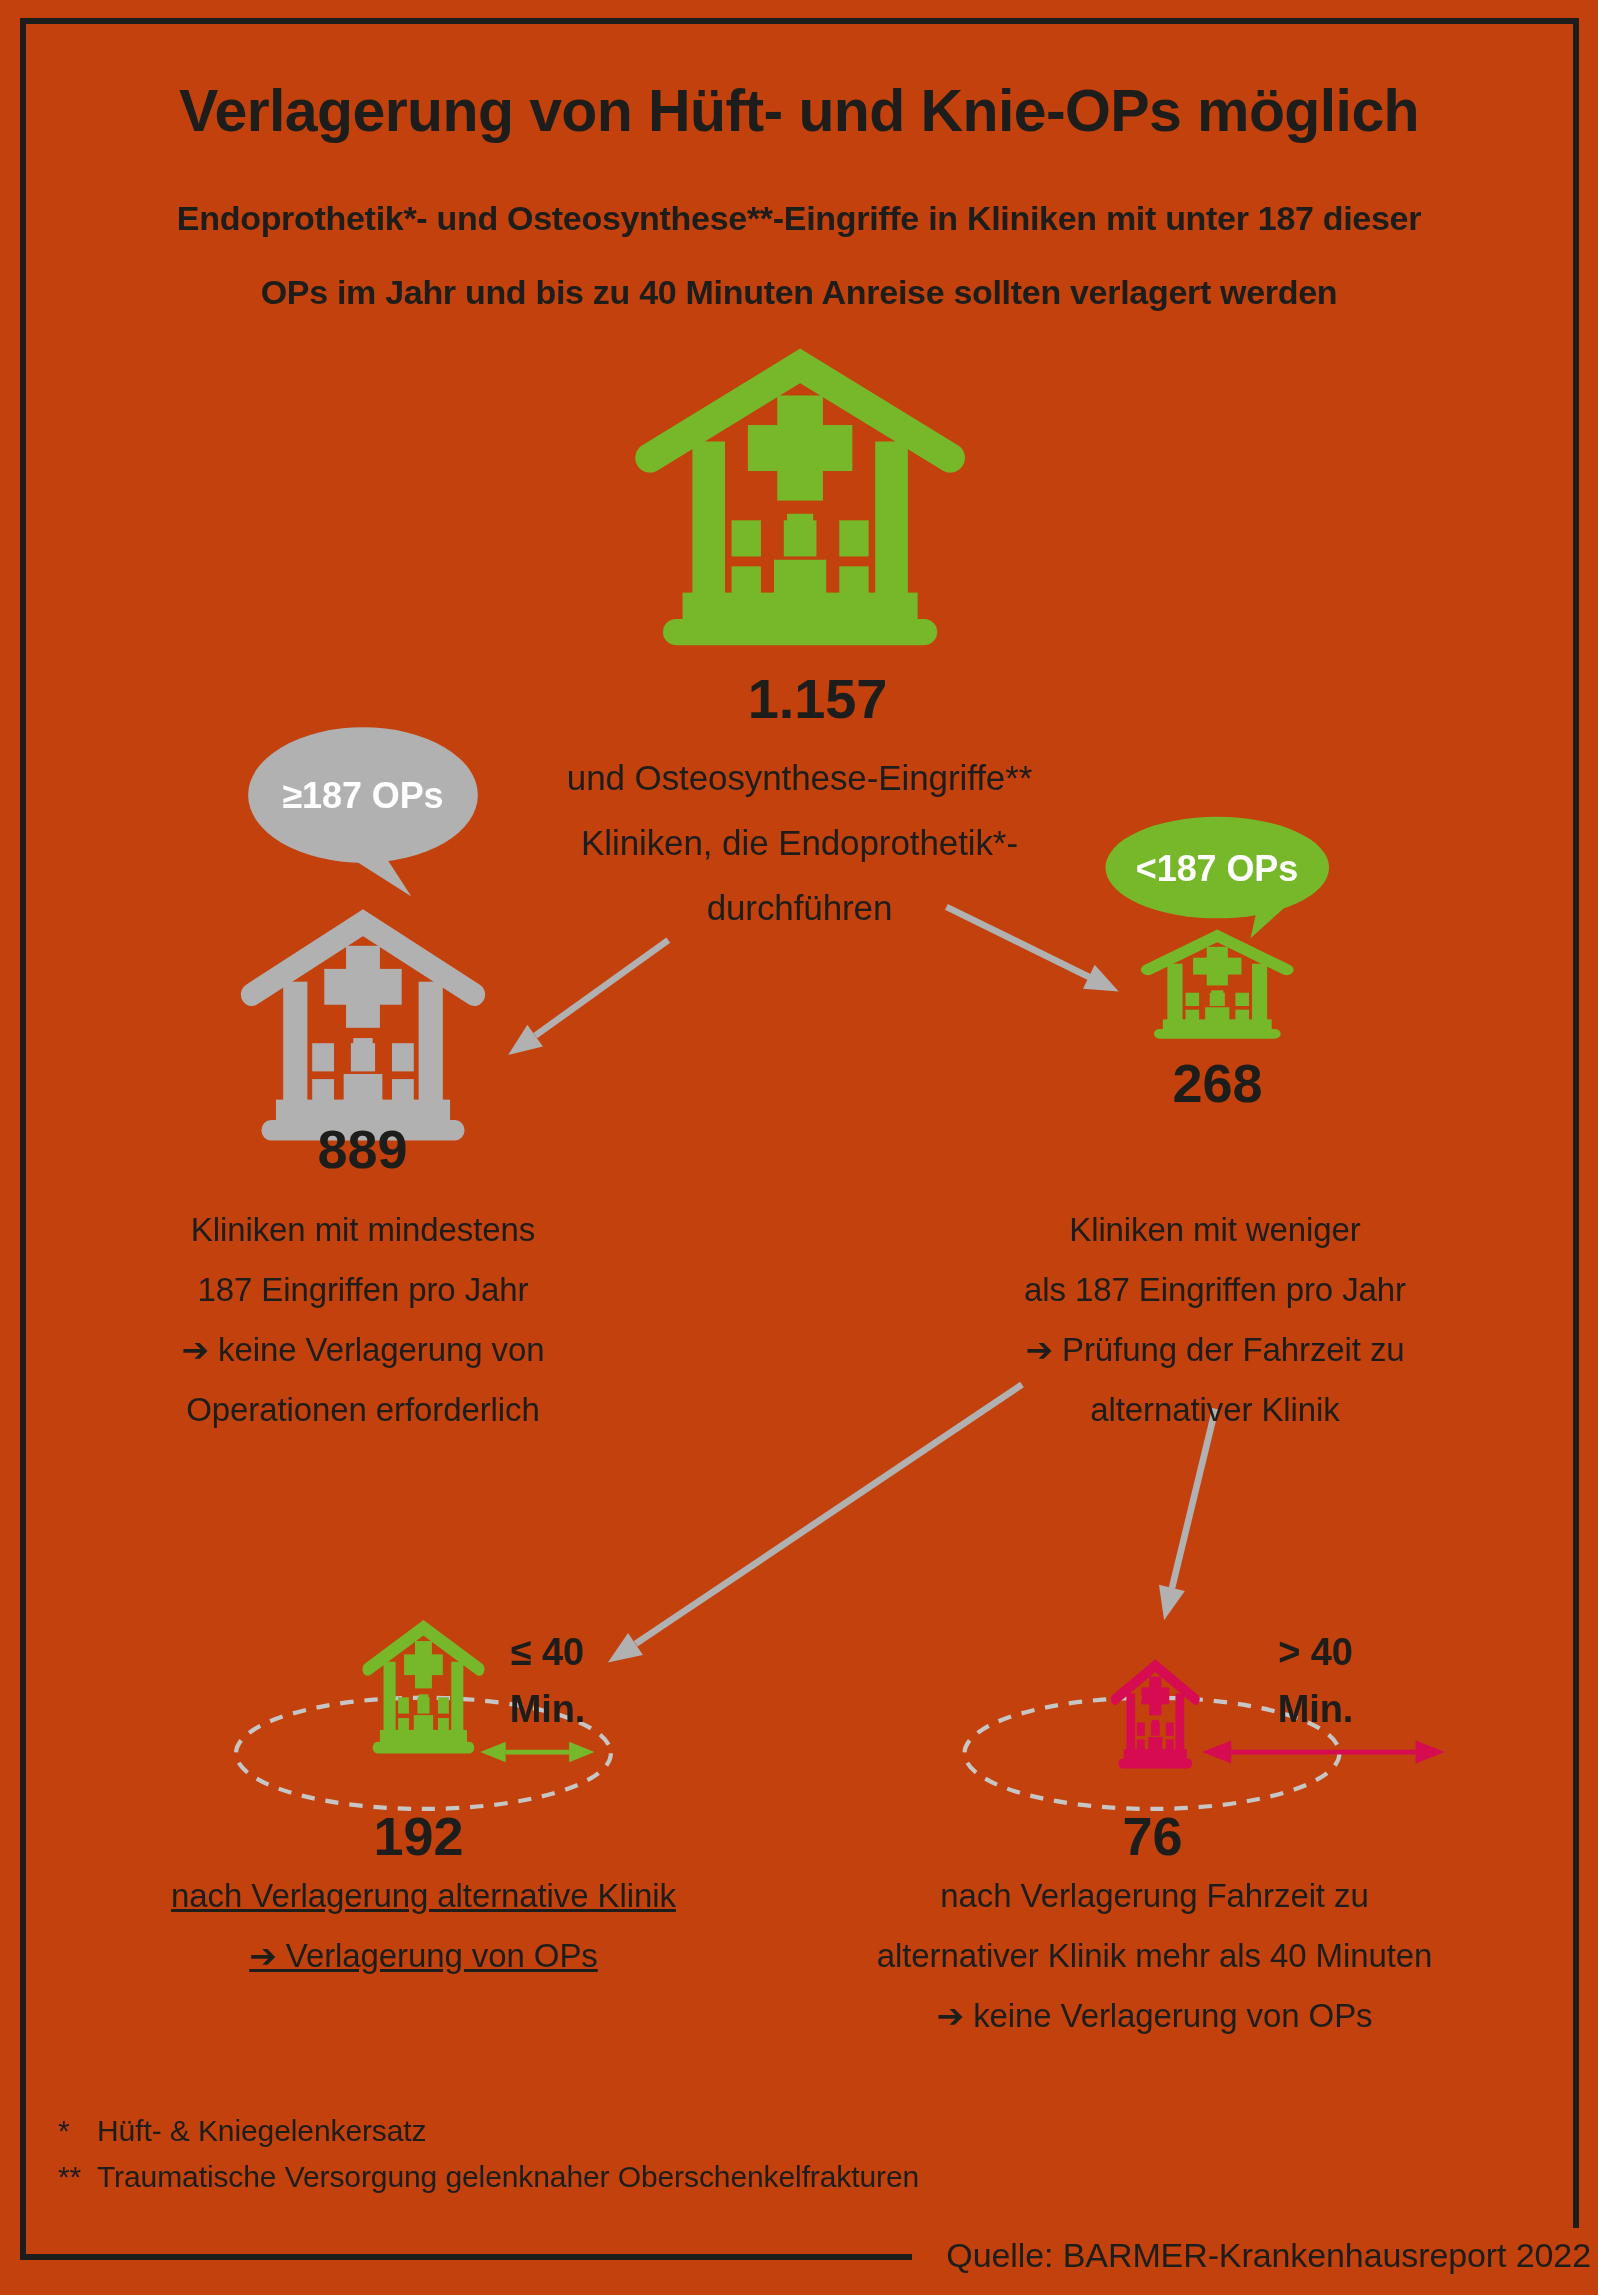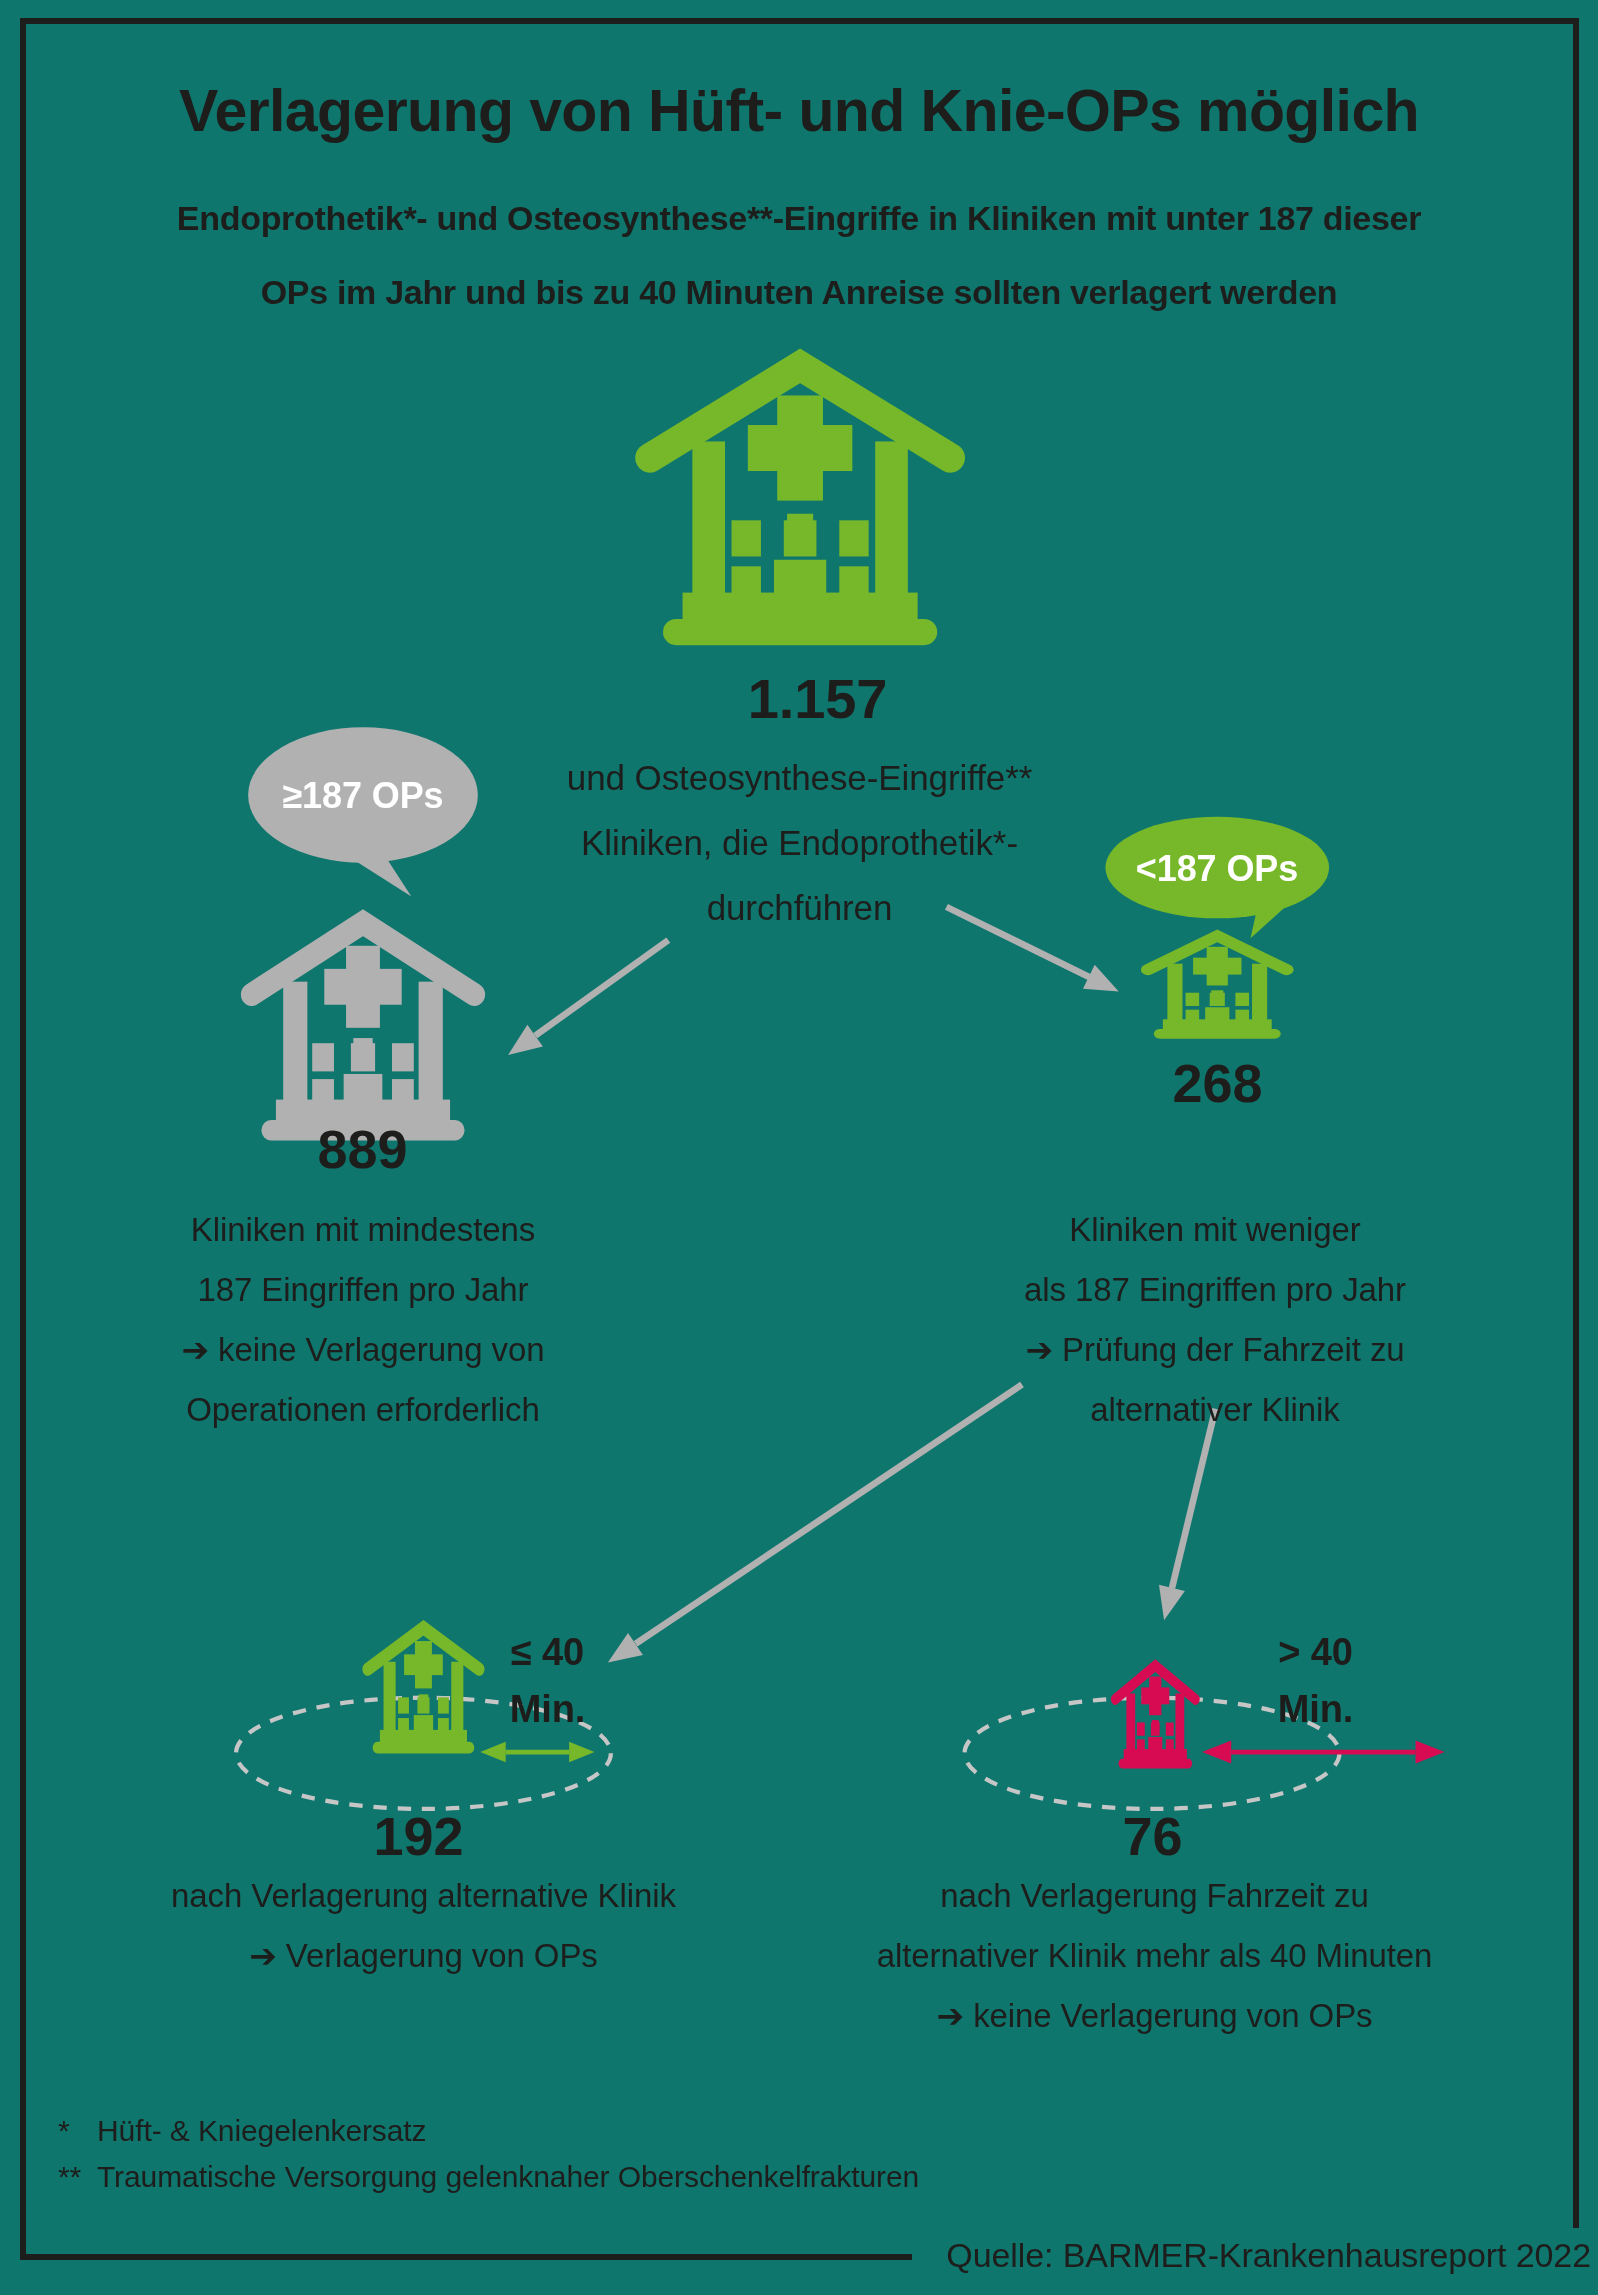--- a/index.html
+++ b/index.html
@@ -1,20 +1,20 @@
 <!DOCTYPE html>
 <html style="font-size:9.7px"><head>
 <meta charset="utf-8">
 <style>
   html,body{margin:0;padding:0;background:#ffffff;}
   #page{
     position:relative;
     width:1599px;
     height:2295px;
-    background:#0f766e;
+    background:#c2410c;
     font-family:"Liberation Sans","DejaVu Sans",sans-serif;
     color:#1D1D1B;
     overflow:hidden;
     letter-spacing:-0.01em;
   }
   .abs{position:absolute;}
   .center{text-align:center;}
   .frame{background:#1D1D1B;}
   .title{font-size:59px;font-weight:bold;letter-spacing:-0.6px;}
   .subtitle{font-size:34px;font-weight:bold;line-height:74px;letter-spacing:-0.3px;}
@@ -140,21 +140,21 @@
   <div class="abs center minlabel" style="left:487px;top:1624px;width:121px;">
     <div>≤ 40</div>
     <div>Min.</div>
   </div>
   <div class="abs center minlabel" style="left:1255px;top:1624px;width:121px;">
     <div>&gt; 40</div>
     <div>Min.</div>
   </div>
 
   <div class="abs center count" style="left:237px;top:1805px;width:363px;">192</div>
-  <div class="abs center note" style="left:91px;top:1866px;width:665px;">
+  <div class="abs center note" style="left:91px;top:1866px;width:665px;text-decoration:underline;">
     <div>nach Verlagerung alternative Klinik</div>
     <div>➔ Verlagerung von OPs</div>
   </div>
 
   <div class="abs center count" style="left:971px;top:1805px;width:363px;">76</div>
   <div class="abs center note" style="left:822px;top:1866px;width:665px;">
     <div>nach Verlagerung Fahrzeit zu</div>
     <div>alternativer Klinik mehr als 40 Minuten</div>
     <div>➔ keine Verlagerung von OPs</div>
   </div>

